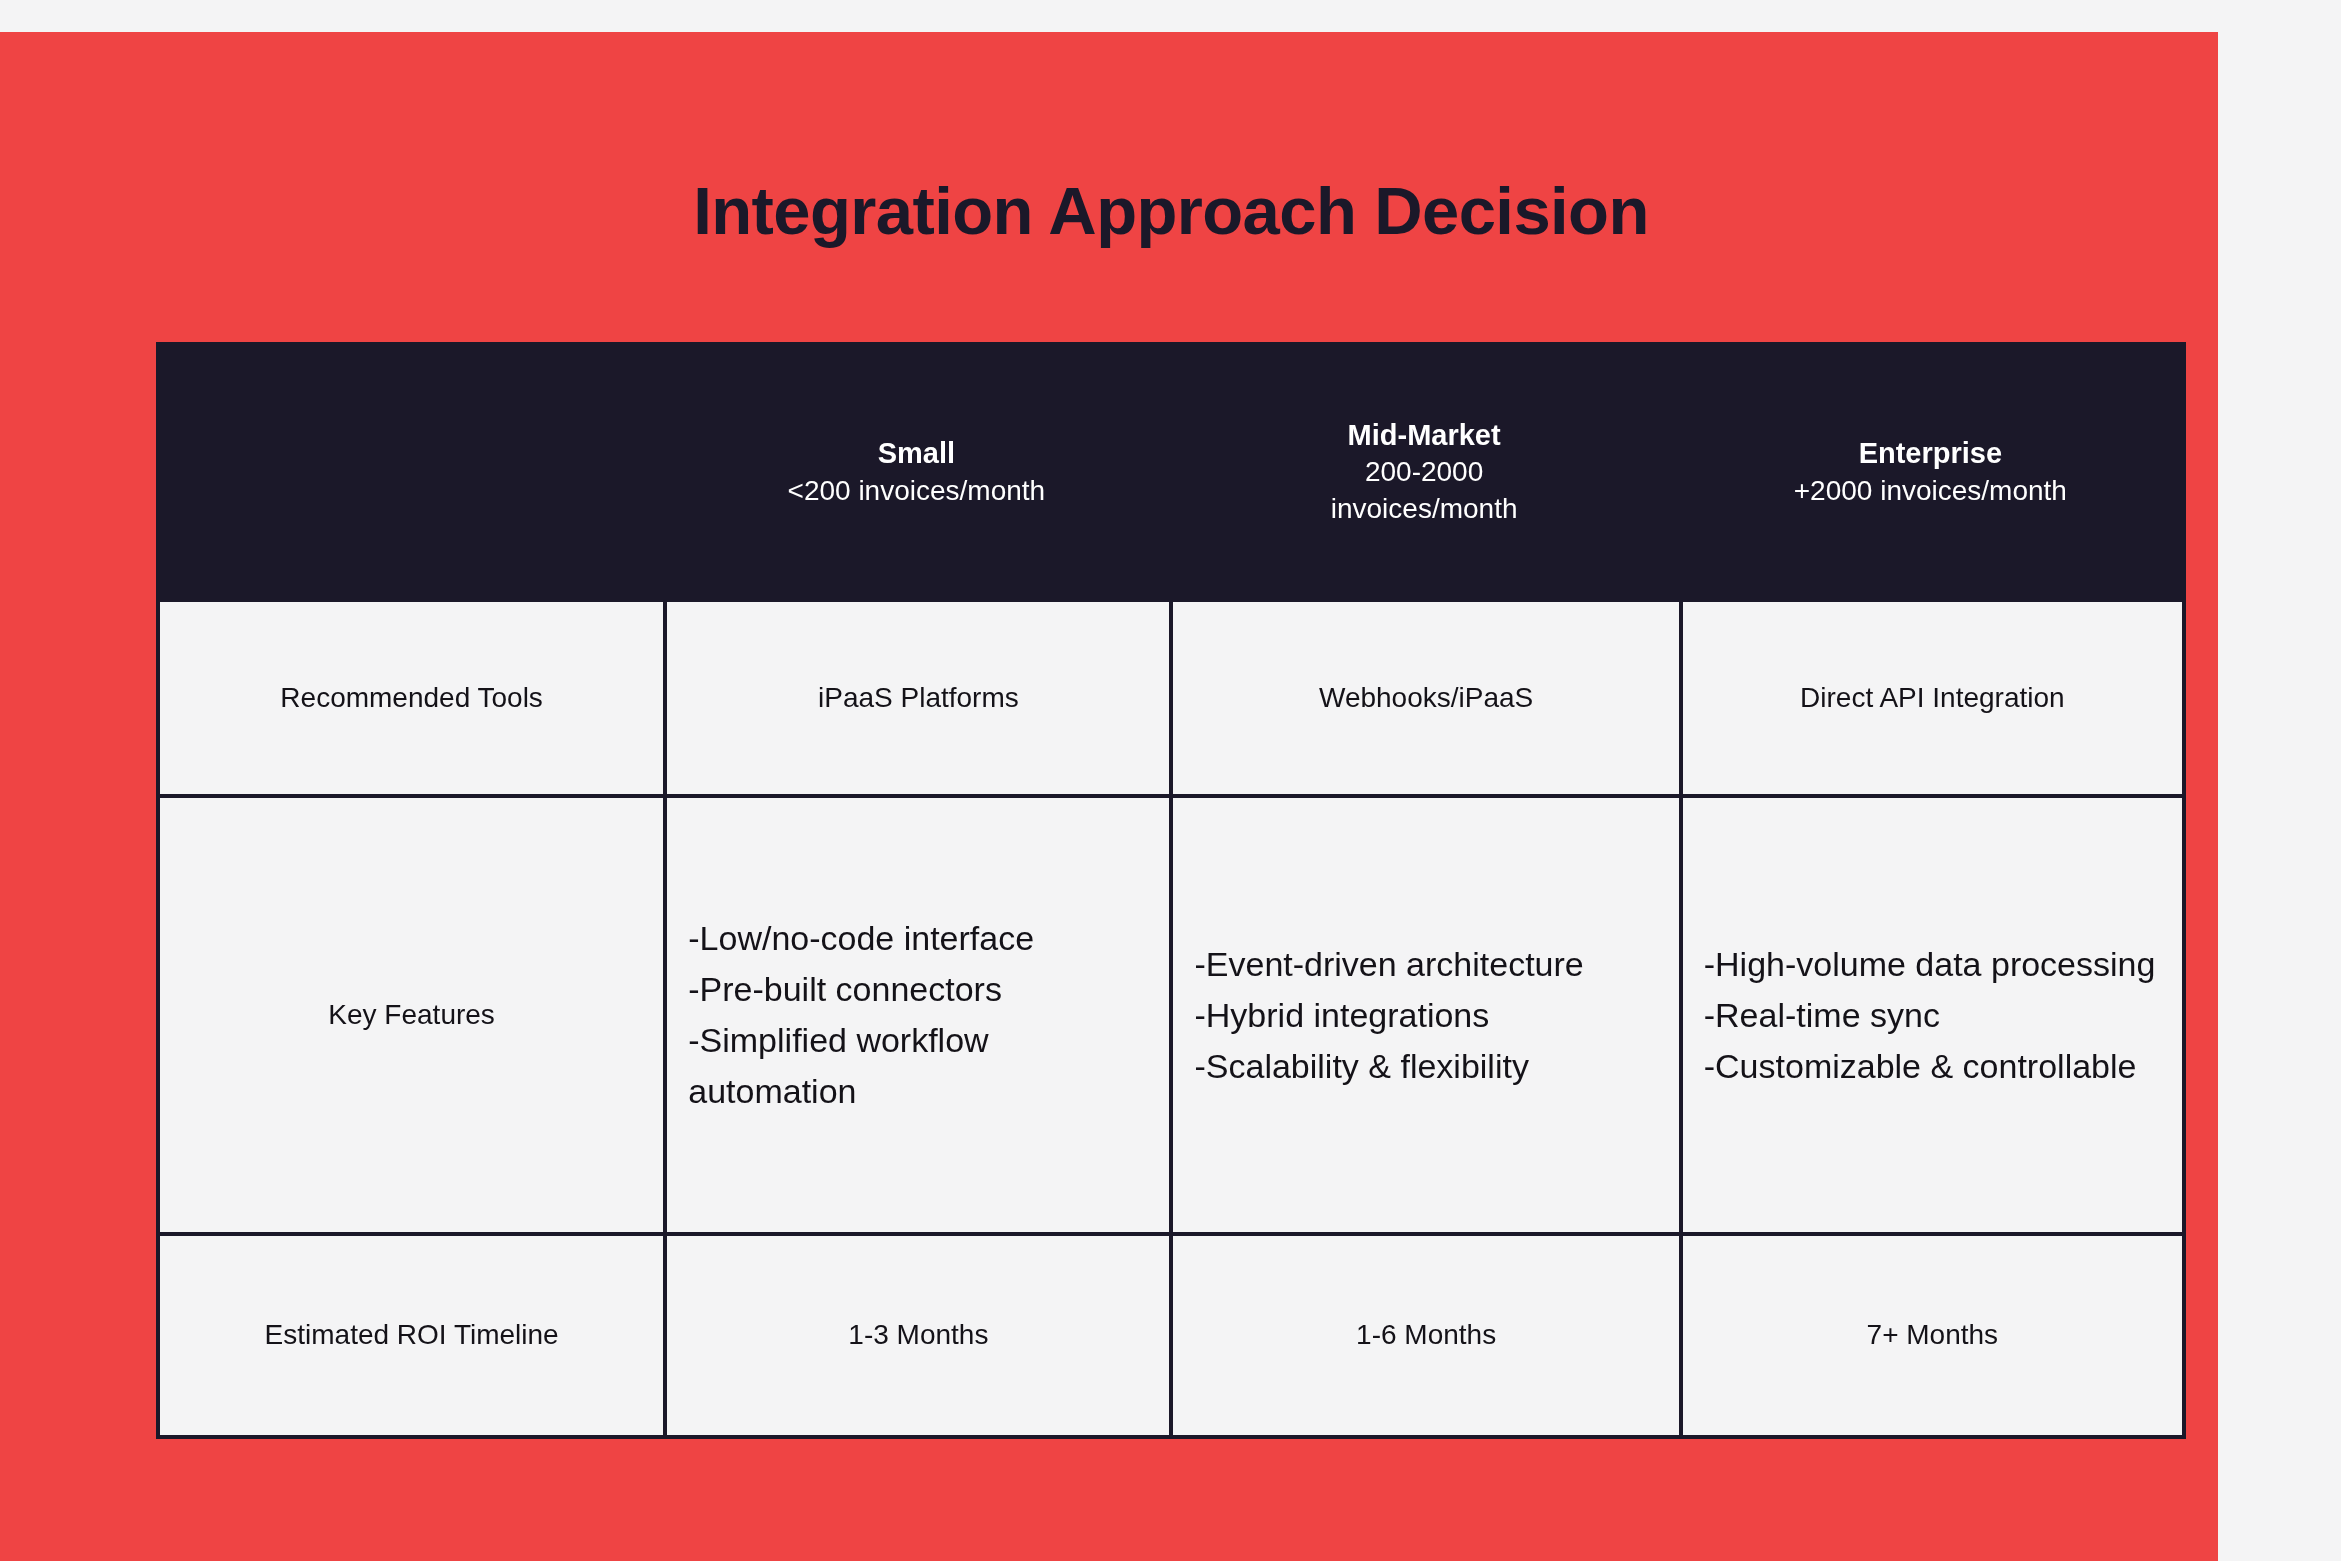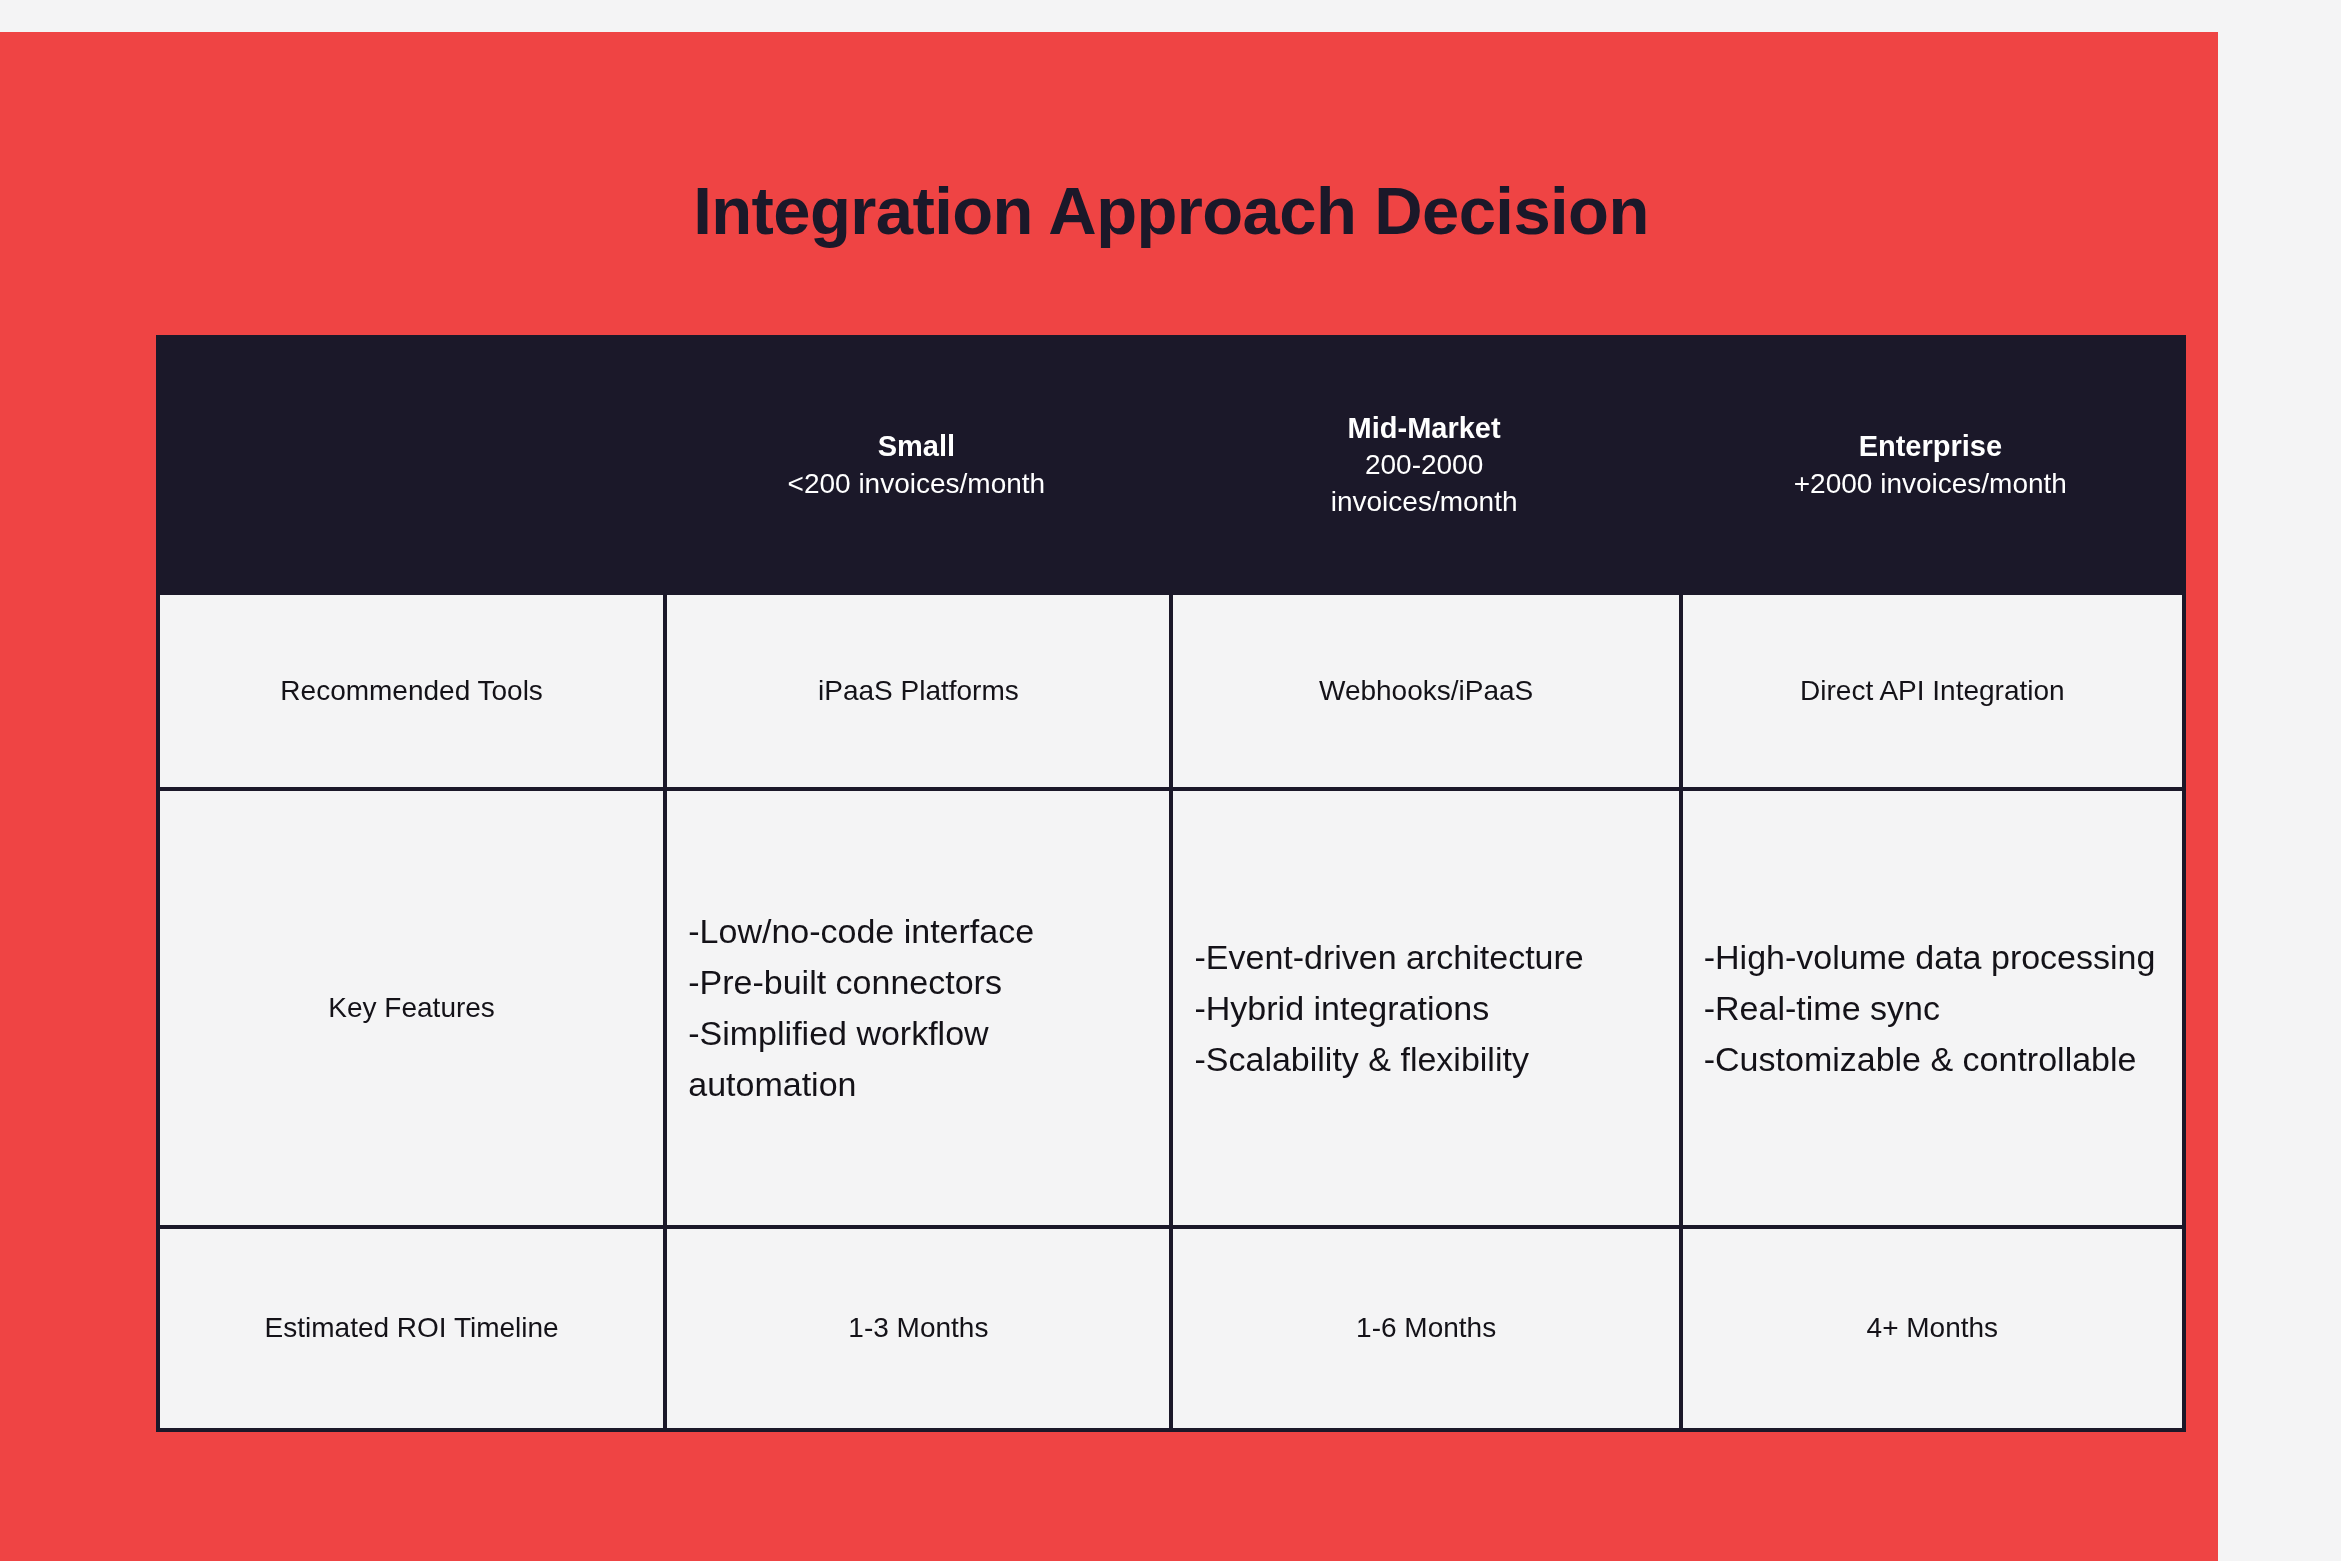--- a/index.html
+++ b/index.html
@@ -29,21 +29,21 @@
     font-size: 67px;
     font-weight: 700;
     letter-spacing: -0.6px;
     color: #1b1829;
     line-height: 1.1;
   }
 
   .table-wrap {
     position: absolute;
     left: 156px;
-    top: 303px;
+    top: 310px;
     width: 2030px;
     height: 1097px;
     background: #1b1829;
     border: 4.4px solid #1b1829;
   }
 
   .tbl {
     width: 100%;
     height: 100%;
     border-collapse: separate;
@@ -188,21 +188,21 @@
             <span class="feat">-High-volume data processing</span>
             <span class="feat">-Real-time sync</span>
             <span class="feat">-Customizable &amp; controllable</span>
           </td>
         </tr>
 
         <tr class="row-roi">
           <td class="body-cell first">Estimated ROI Timeline</td>
           <td class="body-cell">1-3 Months</td>
           <td class="body-cell">1-6 Months</td>
-          <td class="body-cell">4+ Months</td>
+          <td class="body-cell">7+ Months</td>
         </tr>
 
       </tbody>
     </table>
   </div>
 
 </div>
 
 
 </body></html>

